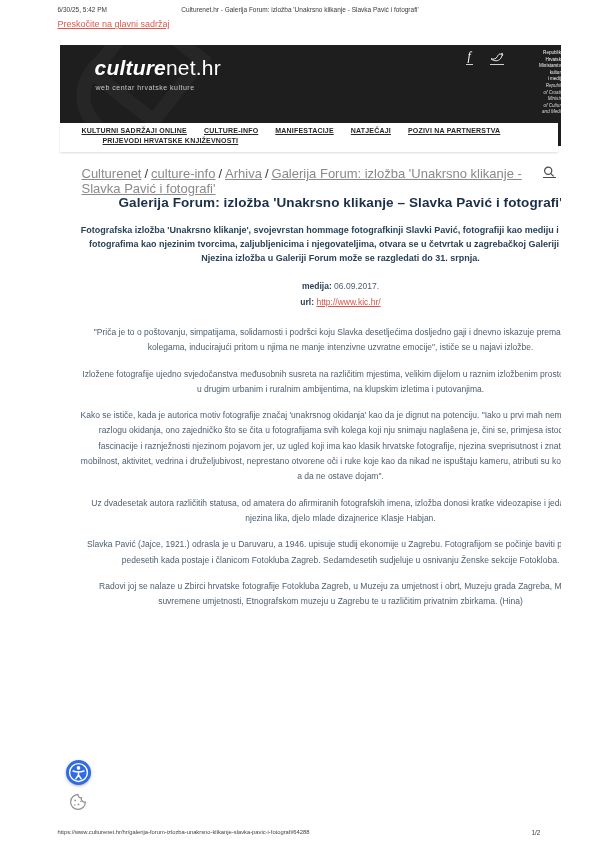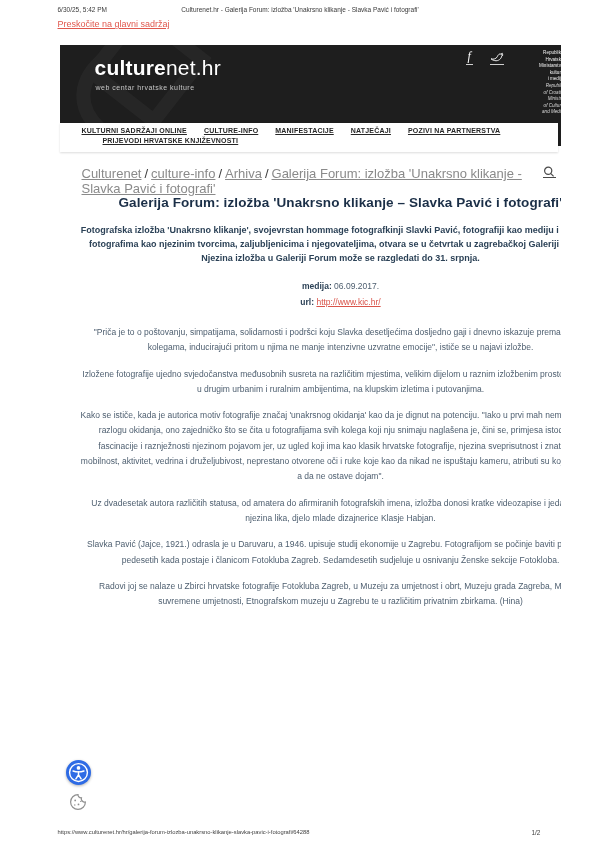--- a/index.html
+++ b/index.html
@@ -16,21 +16,21 @@
   .footer-url   { position:absolute; top:829px; left:18px;  font-size:5.8px; color:#3f3f3f; }
   .footer-page  { position:absolute; top:829px; right:20px; font-size:6.5px; color:#3f3f3f; }
 
   .skip-link { position:absolute; top:19px; left:18px; font-size:9px; color:#e0584e; text-decoration:underline; cursor:pointer; }
 
   
   .banner { position:absolute; left:20px; top:45px; width:560px; height:78px; background:#1e1e1e; overflow:hidden; }
   .banner-stub { position:absolute; left:518px; top:123px; width:62px; height:23px; background:#1e1e1e; }
   .watermark { position:absolute; left:0; top:0; opacity:0.55; }
   .logo { position:absolute; left:35px; top:11px; color:#fff; font-size:21px; font-weight:400; letter-spacing:0.2px; cursor:pointer; }
-  .logo b { font-weight:800; }
+  .logo b { font-weight:800;font-style:italic; }
   .tagline { position:absolute; left:36px; top:39px; font-size:7px; color:#c8c8c8; letter-spacing:0.5px; }
   .social { position:absolute; top:5px; height:15px; display:flex; align-items:flex-start; cursor:pointer; border-bottom:1px solid #cfcfcf; padding-bottom:1px; }
   .social-fb { left:406px; font-family:"Liberation Serif", serif; font-style:italic; font-size:12px; color:#fff; line-height:12px; padding:0 2px; }
   .social-tw { left:430px; }
   .ministry { position:absolute; right:56px; top:5px; width:70px; text-align:right; font-size:4.6px; line-height:6.6px; color:#f2f2f2; cursor:pointer; }
   .ministry .en { font-style:italic; color:#d9d9d9; }
   .red-square { position:absolute; left:515px; top:5px; width:25px; height:25px; background:#d8232a; }
   .blue-comma { position:absolute; left:535px; top:79px; width:26px; height:49px; z-index:3; }
 
   

